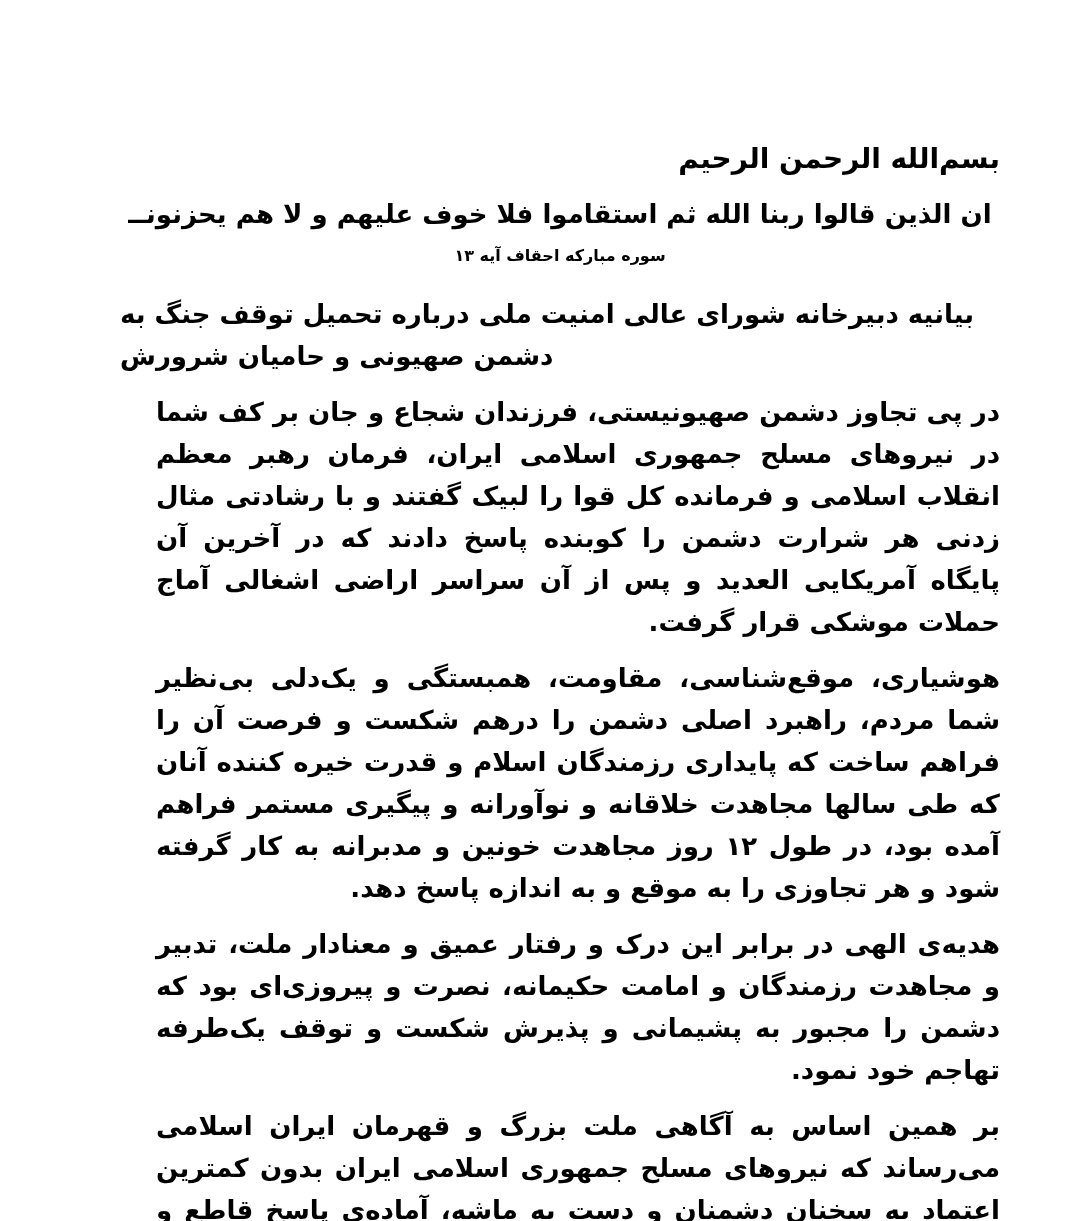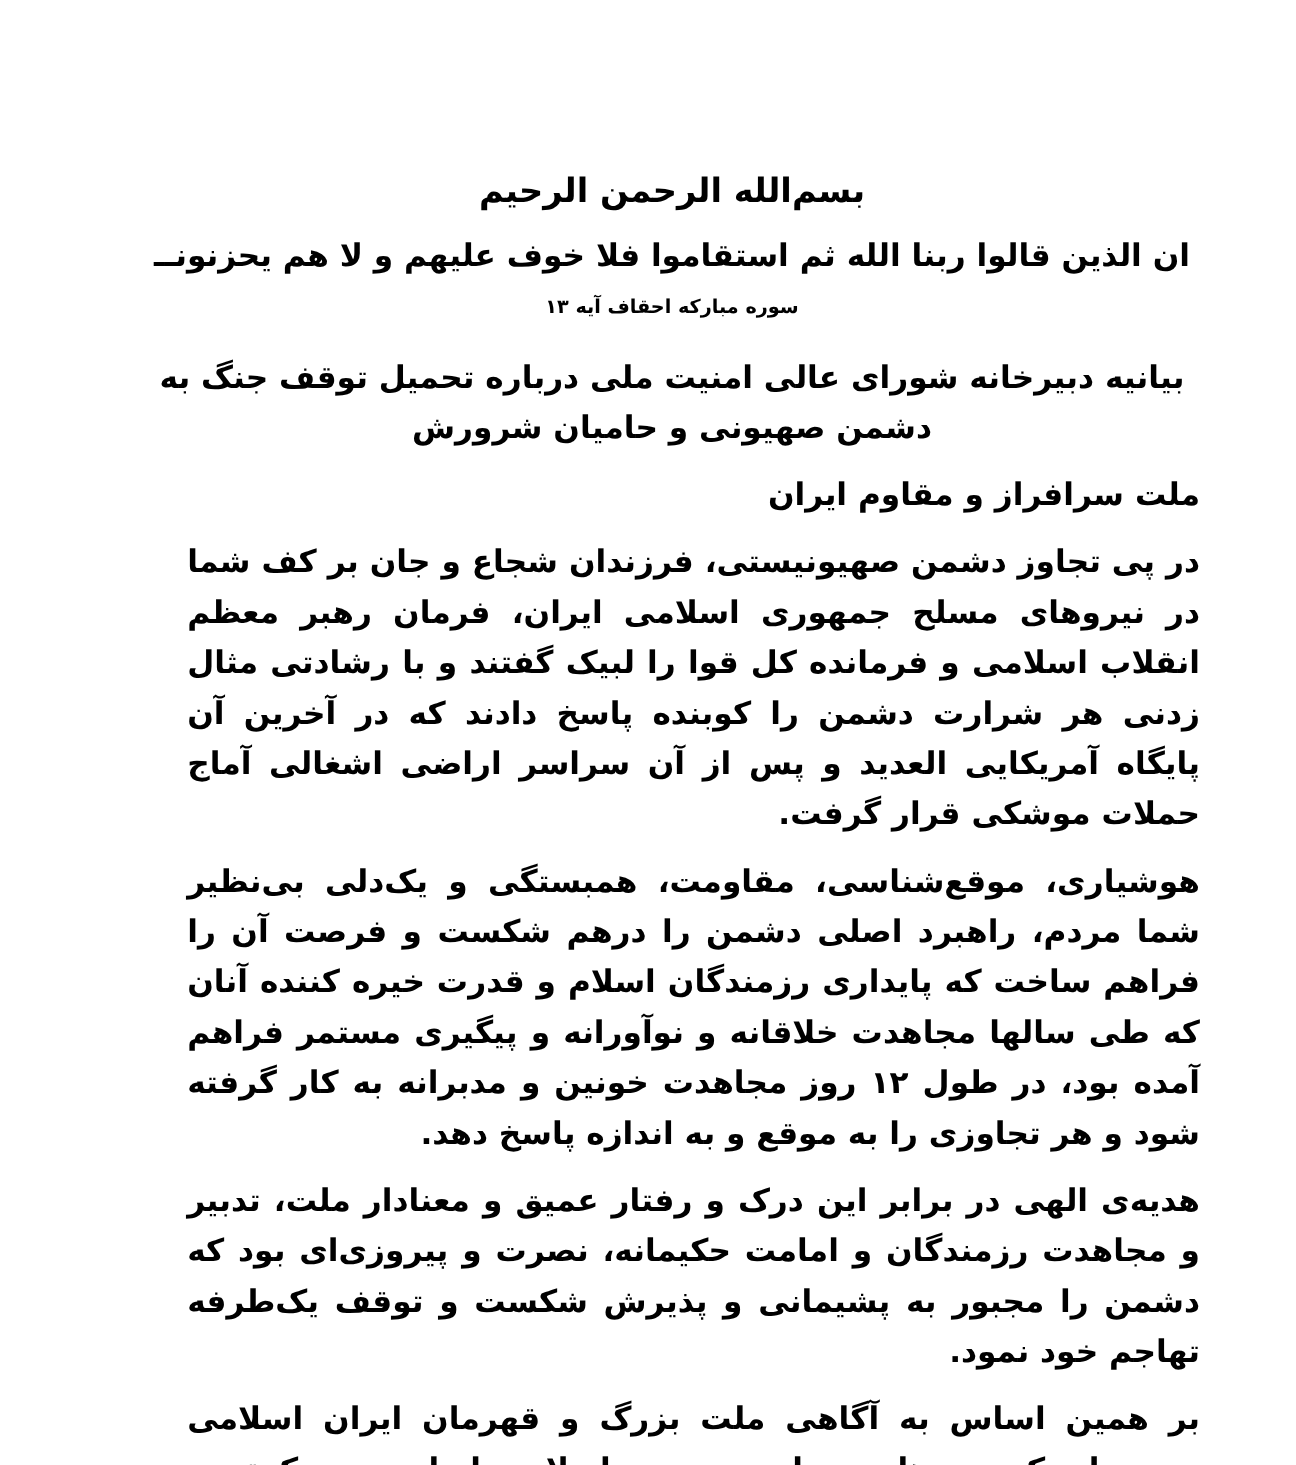--- a/index.html
+++ b/index.html
@@ -14,35 +14,34 @@
   }
   .page {
     direction: rtl;
     width: 1080px;
     height: 1221px;
     padding: 138px 80px 40px 120px;
     background: #ffffff;
   }
   p { line-height: 42px; margin: 0 0 14px 0; }
   .bismillah {
-    text-align: center;
     font-size: 28px;
     margin-bottom: 13px;
   }
   .verse-line {
     text-align: center;
     font-size: 26px;
   }
   .verse-source {
     font-size: 16px;
     vertical-align: 6px;
     white-space: nowrap;
   }
   .heading {
-    text-align: center;
+    text-align: left;
     font-size: 26px;
   }
   .salutation {
     text-align: right;
     font-size: 26px;
   }
   .body-par {
     text-align: justify;
     text-align-last: right;
     font-size: 26px;
@@ -53,21 +52,20 @@
 <body>
 
 <div class="page">
 
   <p class="bismillah">بسم‌الله الرحمن الرحیم</p>
 
   <p class="verse-line"><span>ان الذین قالوا ربنا الله ثم استقاموا فلا خوف علیهم و لا هم یحزنونــ</span> <span class="verse-source">سوره مبارکه احقاف آیه ۱۳</span></p>
 
   <p class="heading">بیانیه دبیرخانه شورای عالی امنیت ملی درباره تحمیل توقف جنگ به دشمن صهیونی و حامیان شرورش</p>
 
-  <p class="salutation">ملت سرافراز و مقاوم ایران</p>
 
   <p class="body-par">در پی تجاوز دشمن صهیونیستی، فرزندان شجاع و جان بر کف شما در نیروهای مسلح جمهوری اسلامی ایران، فرمان رهبر معظم انقلاب اسلامی و فرمانده کل قوا را لبیک گفتند و با رشادتی مثال زدنی هر شرارت دشمن را کوبنده پاسخ دادند که در آخرین آن پایگاه آمریکایی العدید و پس از آن سراسر اراضی اشغالی آماج حملات موشکی قرار گرفت.</p>
 
   <p class="body-par">هوشیاری، موقع‌شناسی، مقاومت، همبستگی و یک‌دلی بی‌نظیر شما مردم، راهبرد اصلی دشمن را درهم شکست و فرصت آن را فراهم ساخت که پایداری رزمندگان اسلام و قدرت خیره کننده آنان که طی سالها مجاهدت خلاقانه و نوآورانه و پیگیری مستمر فراهم آمده بود، در طول ۱۲ روز مجاهدت خونین و مدبرانه به کار گرفته شود و هر تجاوزی را به موقع و به اندازه پاسخ دهد.</p>
 
   <p class="body-par">هدیه‌ی الهی در برابر این درک و رفتار عمیق و معنادار ملت، تدبیر و مجاهدت رزمندگان و امامت حکیمانه، نصرت و پیروزی‌ای بود که دشمن را مجبور به پشیمانی و پذیرش شکست و توقف یک‌طرفه تهاجم خود نمود.</p>
 
   <p class="body-par">بر همین اساس به آگاهی ملت بزرگ و قهرمان ایران اسلامی می‌رساند که نیروهای مسلح جمهوری اسلامی ایران بدون کمترین اعتماد به سخنان دشمنان و دست به ماشه، آماده‌ی پاسخ قاطع و پشیمان کننده به هر عمل تجاوزکارانه دشمن، خواهند بود.</p>
 
 </div>

